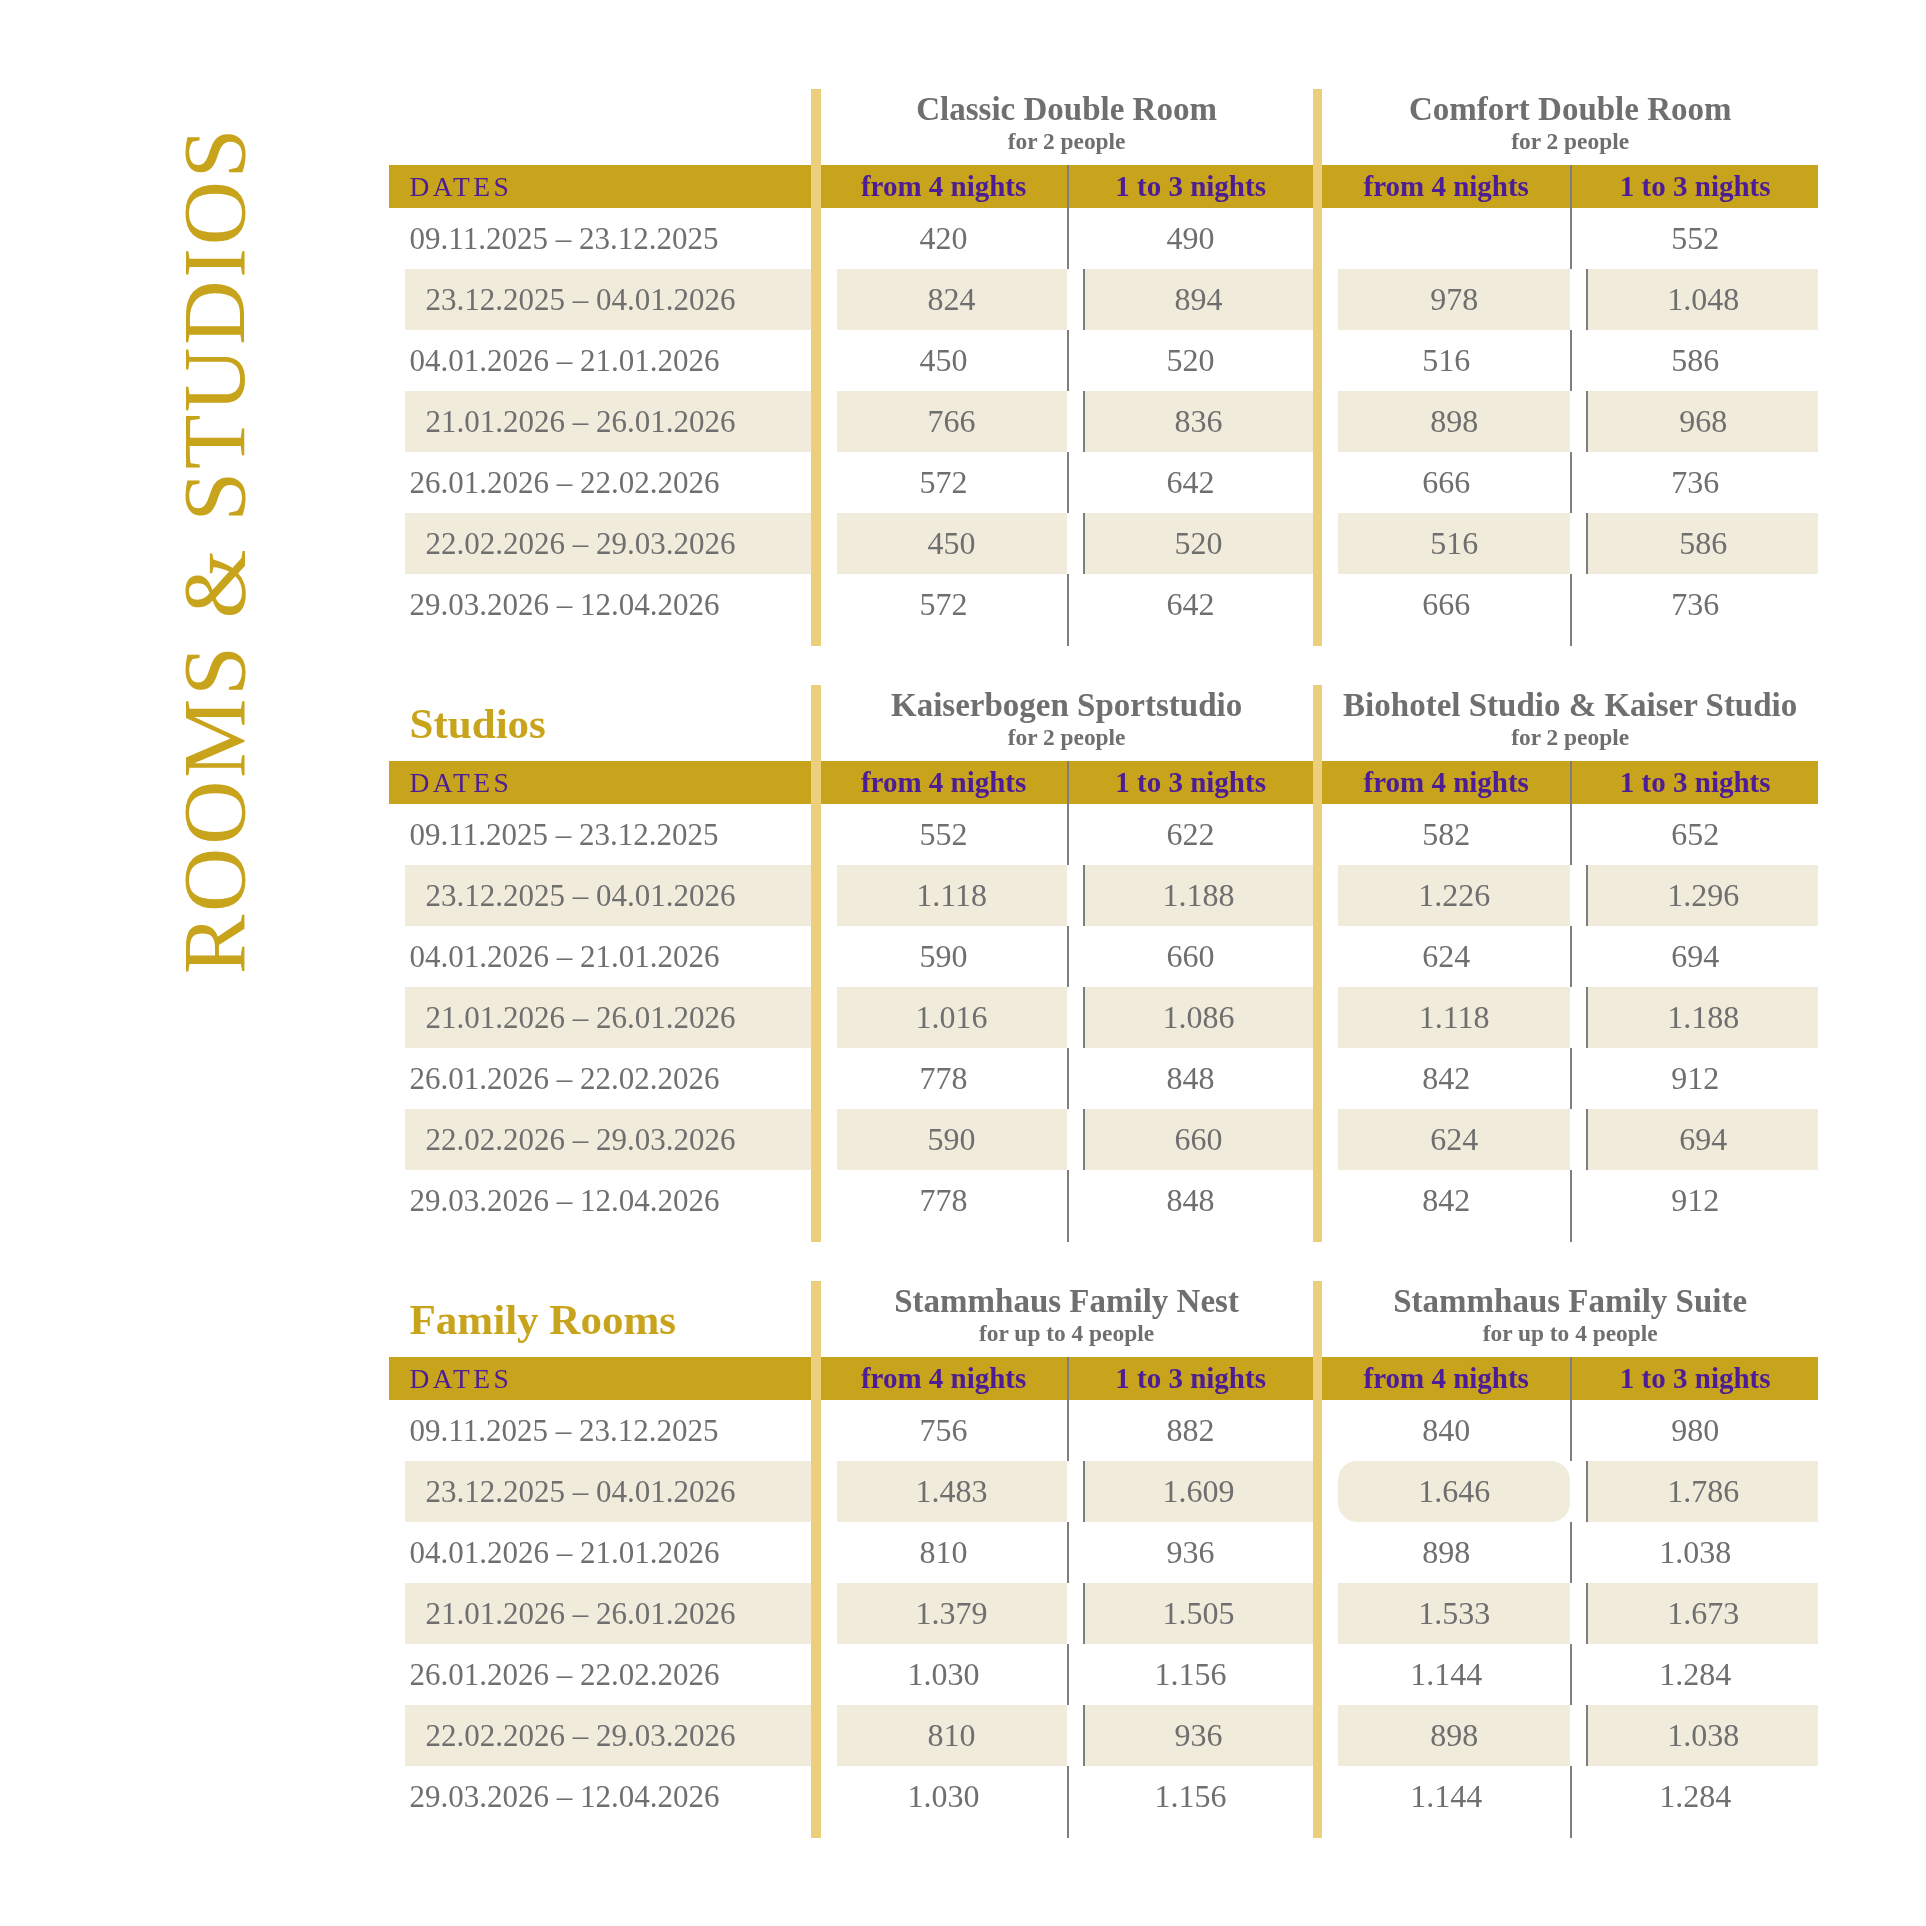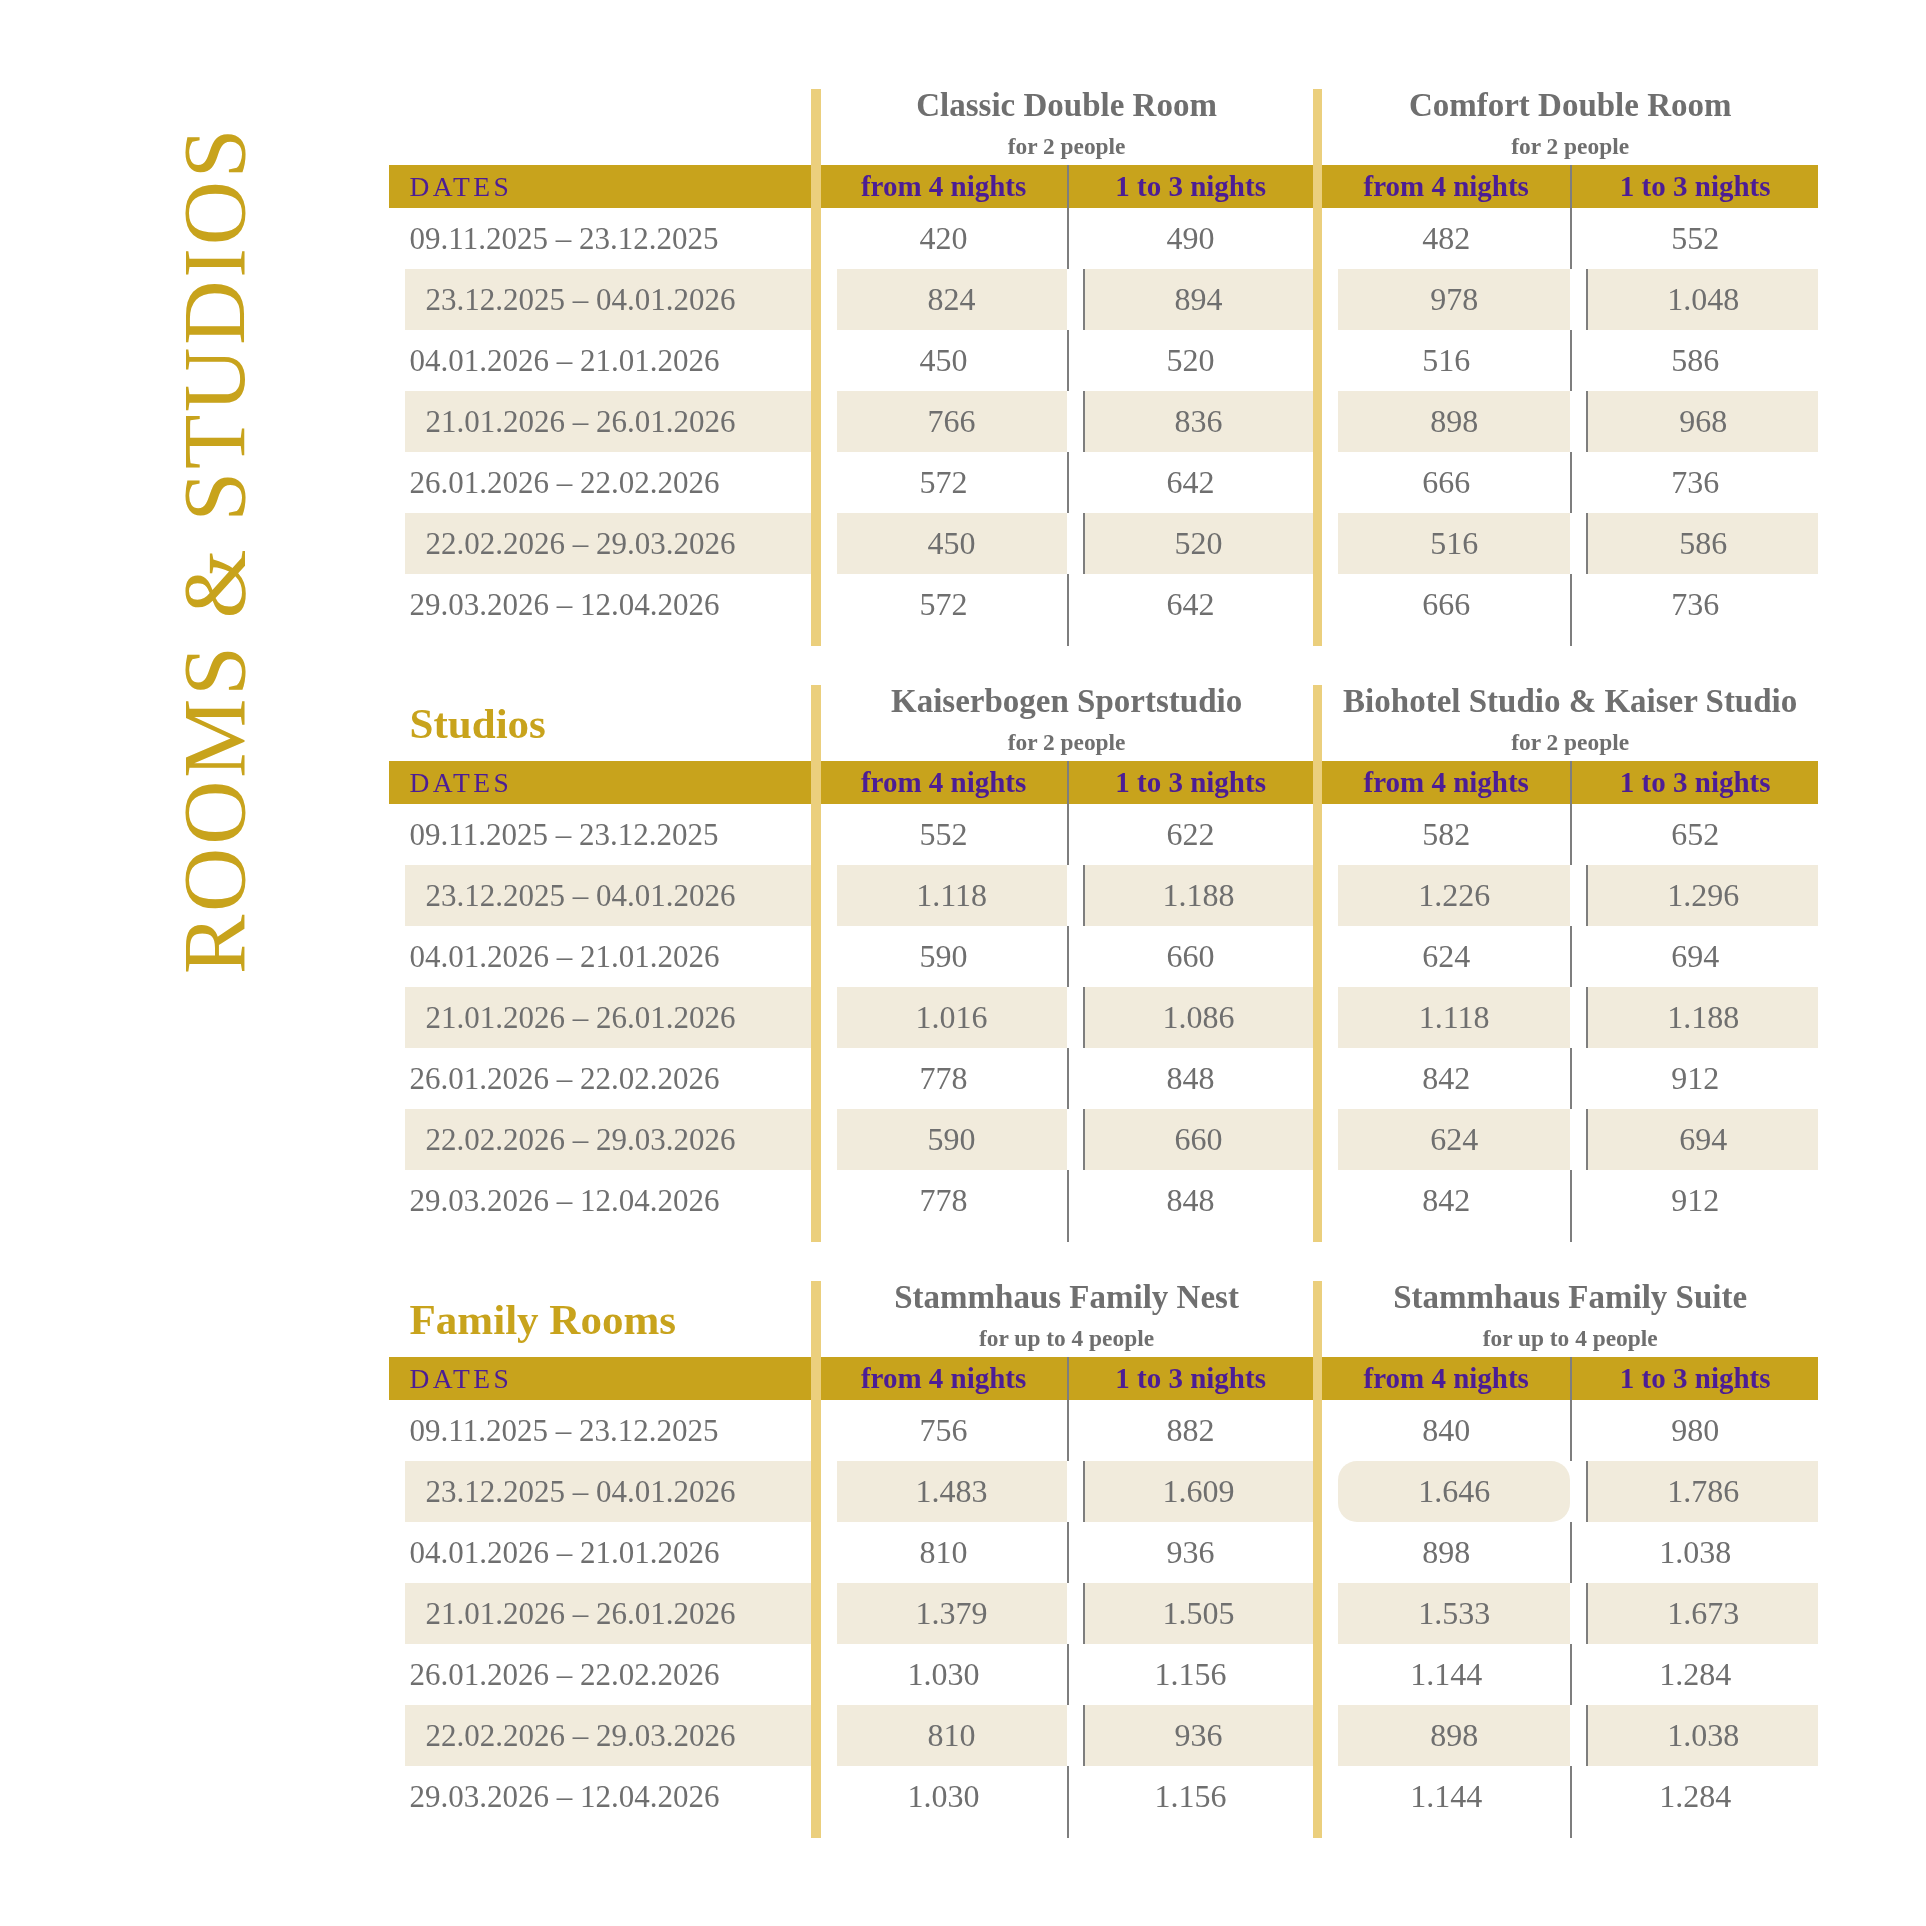--- a/index.html
+++ b/index.html
@@ -37,21 +37,21 @@
   .section-title{
     grid-column:1;grid-row:1;
     justify-content:flex-start;padding-left:20.6px;
     font-size:43px;font-weight:bold;color:var(--gold);
     white-space:nowrap;
   }
   .gold-divider{background:var(--gold-divider);}
   .div-a{grid-column:2;grid-row:1 / span 10;}
   .div-b{grid-column:5;grid-row:1 / span 10;}
   .room-head{
-    display:flex;flex-direction:column;align-items:center;justify-content:space-between;
+    display:flex;flex-direction:column;align-items:center;justify-content:center;
     padding-bottom:6.9px;gap:4.1px;grid-row:1;
   }
   .head-1{grid-column:3 / span 2;}
   .head-2{grid-column:6 / span 2;}
   .room-name{font-size:33px;font-weight:bold;color:var(--ink);white-space:nowrap;line-height:1;}
   .room-capacity{font-size:23.4px;font-weight:bold;color:var(--ink);line-height:1;}
   .band{
     grid-row:2;background:var(--gold);color:#4c1d95;
     font-size:29px;font-weight:bold;white-space:nowrap;
   }
@@ -90,21 +90,20 @@
     <div class="cell band dates-band">DATES</div>
     <div class="cell band b1">from 4 nights</div>
     <div class="cell band b2 thin-left">1 to 3 nights</div>
     <div class="cell band b3">from 4 nights</div>
     <div class="cell band b4 thin-left">1 to 3 nights</div>
     <div class="tail t1 thin-left"></div>
     <div class="tail t2 thin-left"></div>
   <div class="cell date-cell" style="grid-area: 3 / 1;">09.11.2025 – 23.12.2025</div>
       <div class="cell num-cell" style="grid-area: 3 / 3;">420</div>
       <div class="cell num-cell thin-left" style="grid-area: 3 / 4;">490</div>
-      <div class="cell num-cell" style="grid-area: 3 / 6;">482</div>
       <div class="cell num-cell thin-left" style="grid-area: 3 / 7;">552</div>
       <div class="cell date-cell stripe" style="grid-area: 4 / 1;">23.12.2025 – 04.01.2026</div>
       <div class="cell num-cell stripe" style="grid-area: 4 / 3;">824</div>
       <div class="cell num-cell thin-left stripe" style="grid-area: 4 / 4;">894</div>
       <div class="cell num-cell stripe" style="grid-area: 4 / 6;">978</div>
       <div class="cell num-cell thin-left stripe" style="grid-area: 4 / 7;">1.048</div>
       <div class="cell date-cell" style="grid-area: 5 / 1;">04.01.2026 – 21.01.2026</div>
       <div class="cell num-cell" style="grid-area: 5 / 3;">450</div>
       <div class="cell num-cell thin-left" style="grid-area: 5 / 4;">520</div>
       <div class="cell num-cell" style="grid-area: 5 / 6;">516</div>

